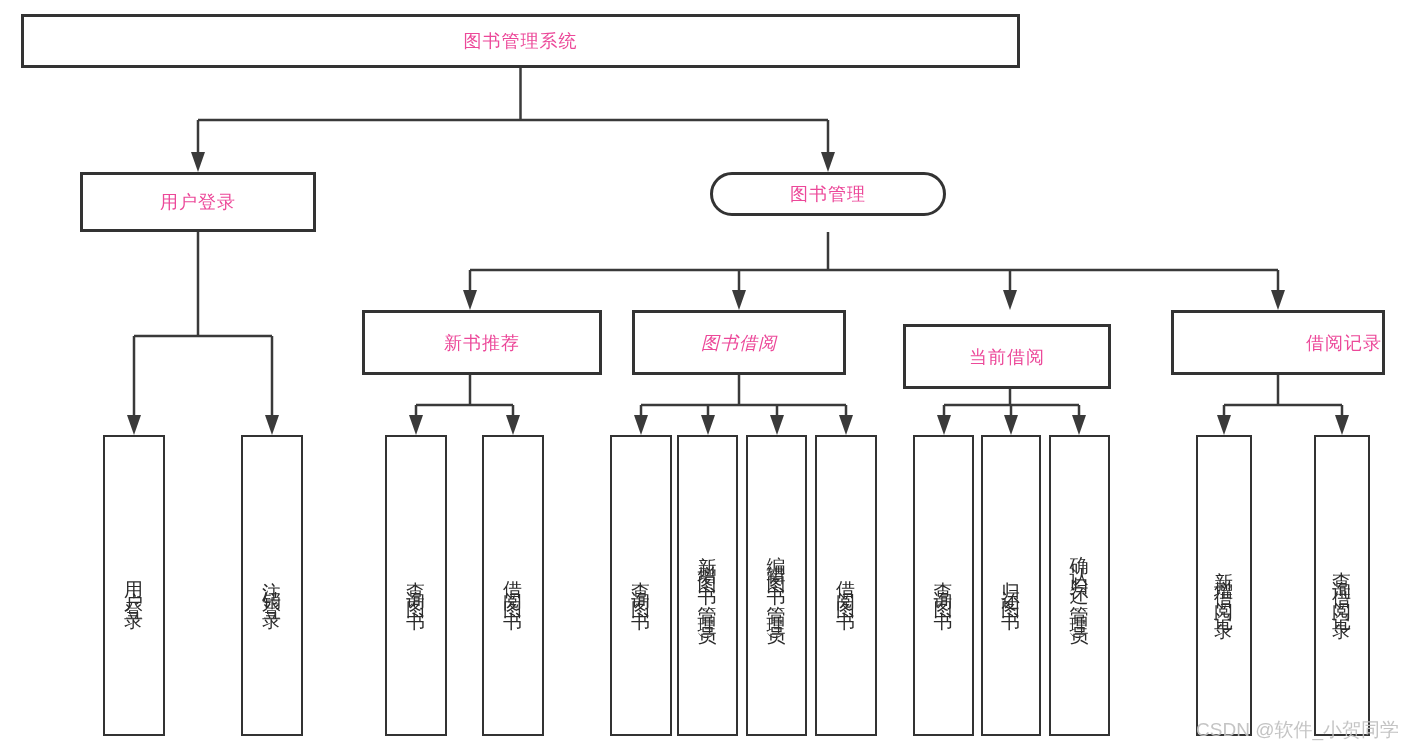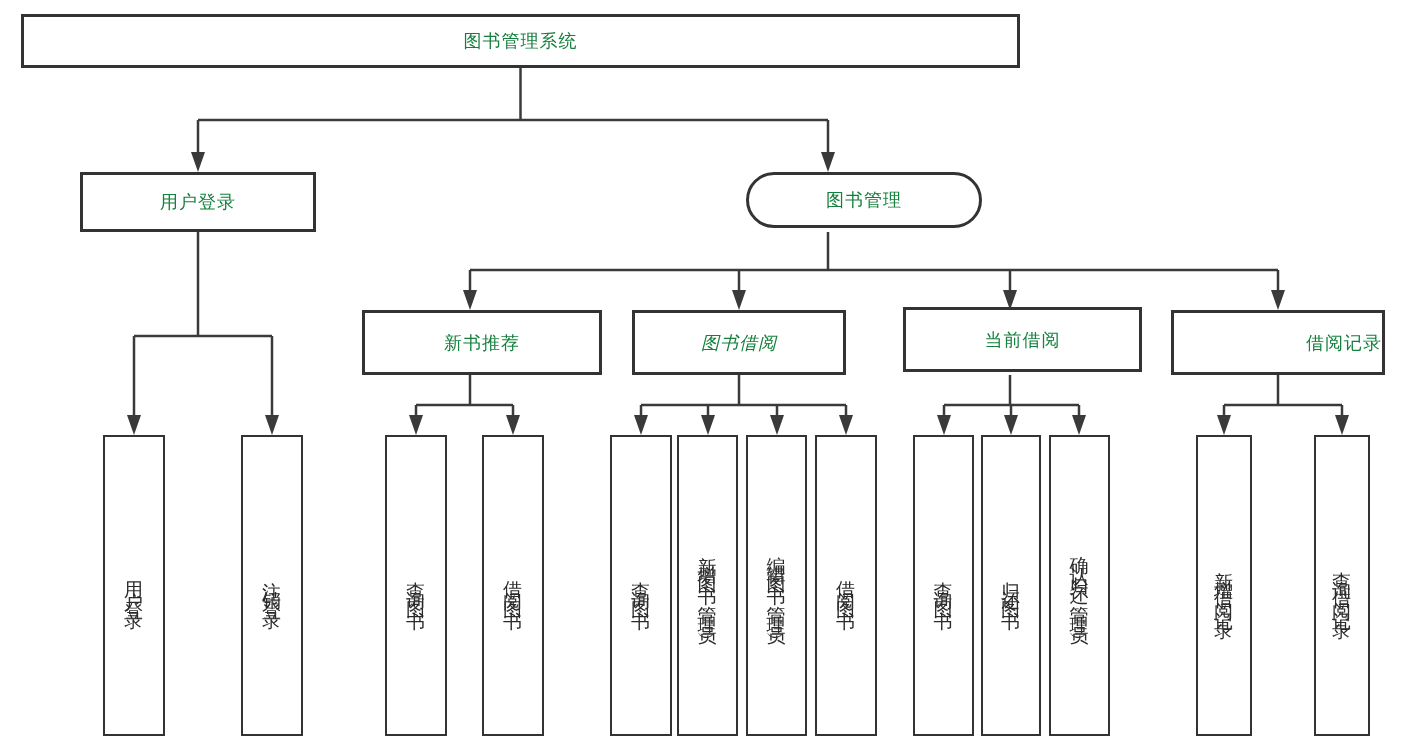--- a/index.html
+++ b/index.html
@@ -23,21 +23,21 @@
     background: #ffffff;
     border: 3px solid #333333;
     box-sizing: border-box;
     display: flex;
     align-items: center;
     justify-content: center;
     z-index: 2;
   }
   .node .hlabel {
     font-size: 18px;
-    color: #15803d;
+    color: #ec4899;
     letter-spacing: 1px;
     white-space: nowrap;
   }
   .leaf {
     position: absolute;
     top: 435px; height: 301px;
     background: #ffffff;
     border: 2.5px solid #333333;
     box-sizing: border-box;
     display: flex;
@@ -136,31 +136,31 @@
     </g>
   </svg>
 
   <div class="node" style="left:21px; top:14px; width:999px; height:54px;">
     <span class="hlabel">图书管理系统</span>
   </div>
 
   <div class="node" style="left:80px; top:172px; width:236px; height:60px;">
     <span class="hlabel">用户登录</span>
   </div>
-  <div class="node" style="left:746px; top:172px; width:236px; height:56px;border-radius:29px;">
+  <div class="node" style="left:710px; top:172px; width:236px; height:44px;border-radius:29px;">
     <span class="hlabel">图书管理</span>
   </div>
 
   <div class="node" style="left:362px; top:310px; width:240px; height:65px;">
     <span class="hlabel">新书推荐</span>
   </div>
   <div class="node" style="left:632px; top:310px; width:214px; height:65px;font-style:italic;">
     <span class="hlabel">图书借阅</span>
   </div>
-  <div class="node" style="left:903px; top:307px; width:239px; height:65px;">
+  <div class="node" style="left:903px; top:324px; width:208px; height:65px;">
     <span class="hlabel">当前借阅</span>
   </div>
   <div class="node" style="left:1171px; top:310px; width:214px; height:65px;justify-content:flex-end;">
     <span class="hlabel">借阅记录</span>
   </div>
 
   <div class="leaf" style="left:103px; width:62px;">
     <span class="vlabel">用户登录</span>
   </div>
   <div class="leaf" style="left:241px; width:62px;">
@@ -197,14 +197,15 @@
     <span class="vlabel">确认归还（管理员）</span>
   </div>
 
   <div class="leaf" style="left:1196px; width:56px;">
     <span class="vlabel">新增借阅记录</span>
   </div>
   <div class="leaf" style="left:1314px; width:56px;">
     <span class="vlabel">查询借阅记录</span>
   </div>
 
+  <div id="watermark">CSDN @软件_小贺同学</div>
 
 </div>
 
 </body></html>

